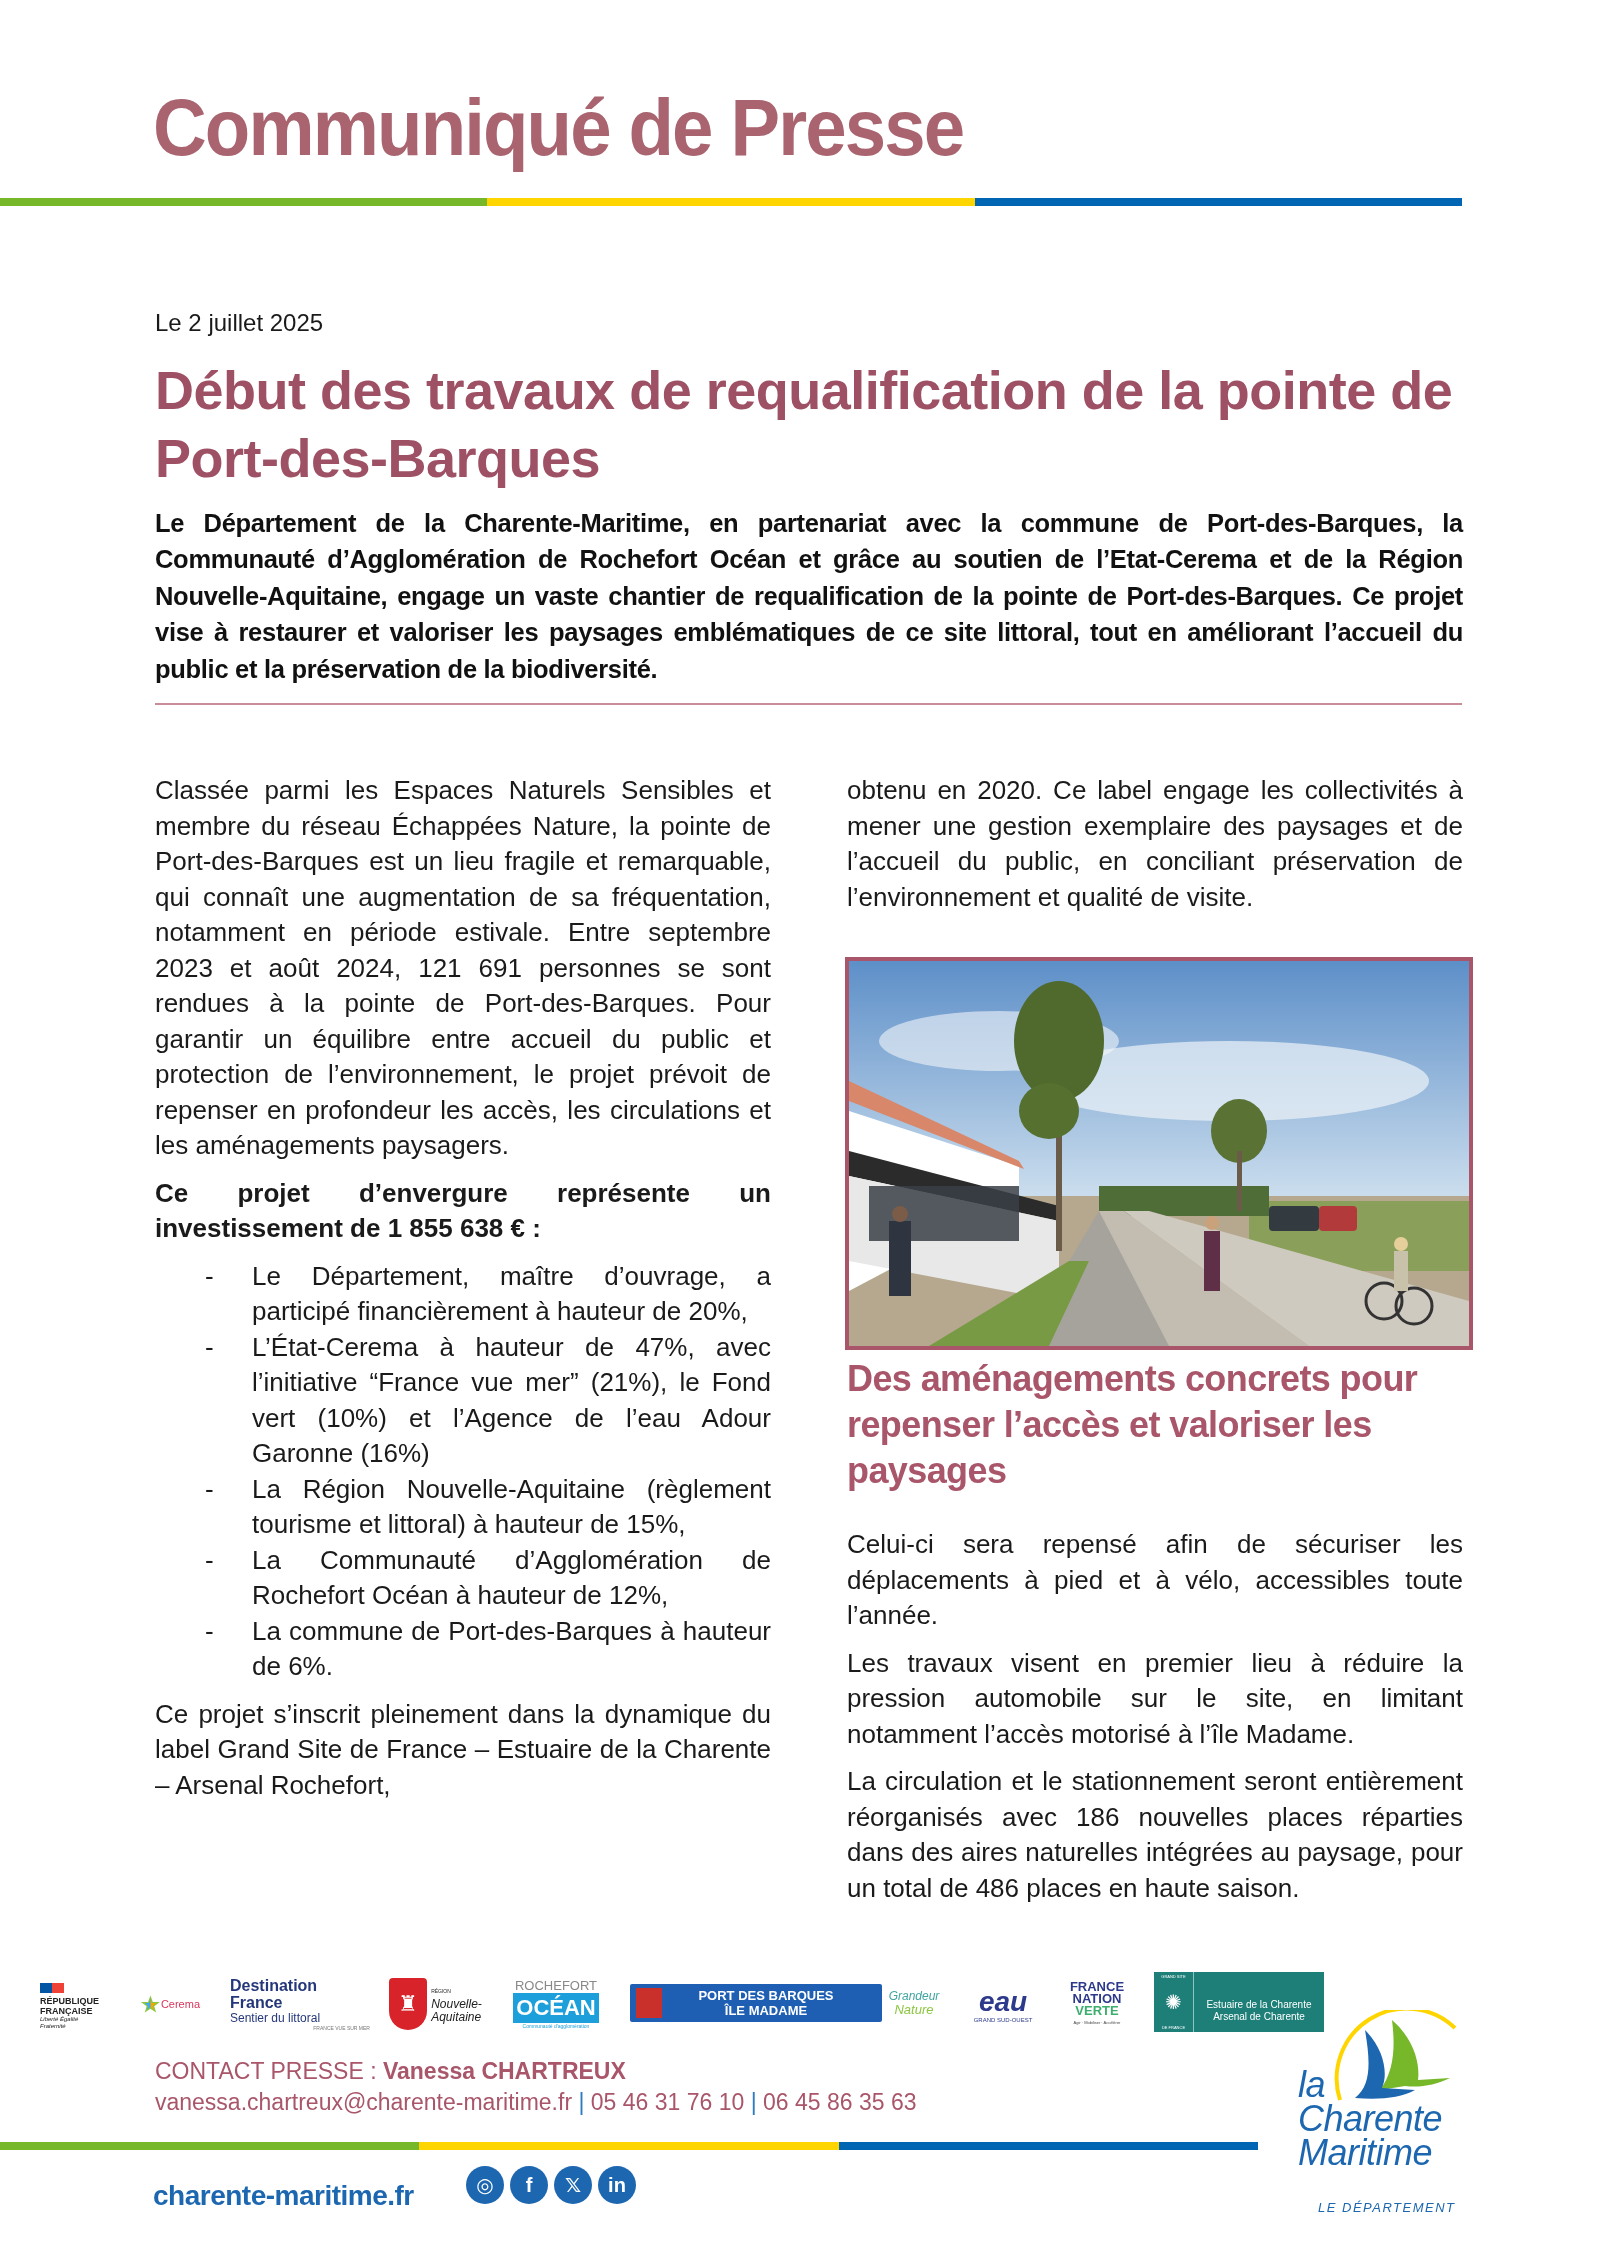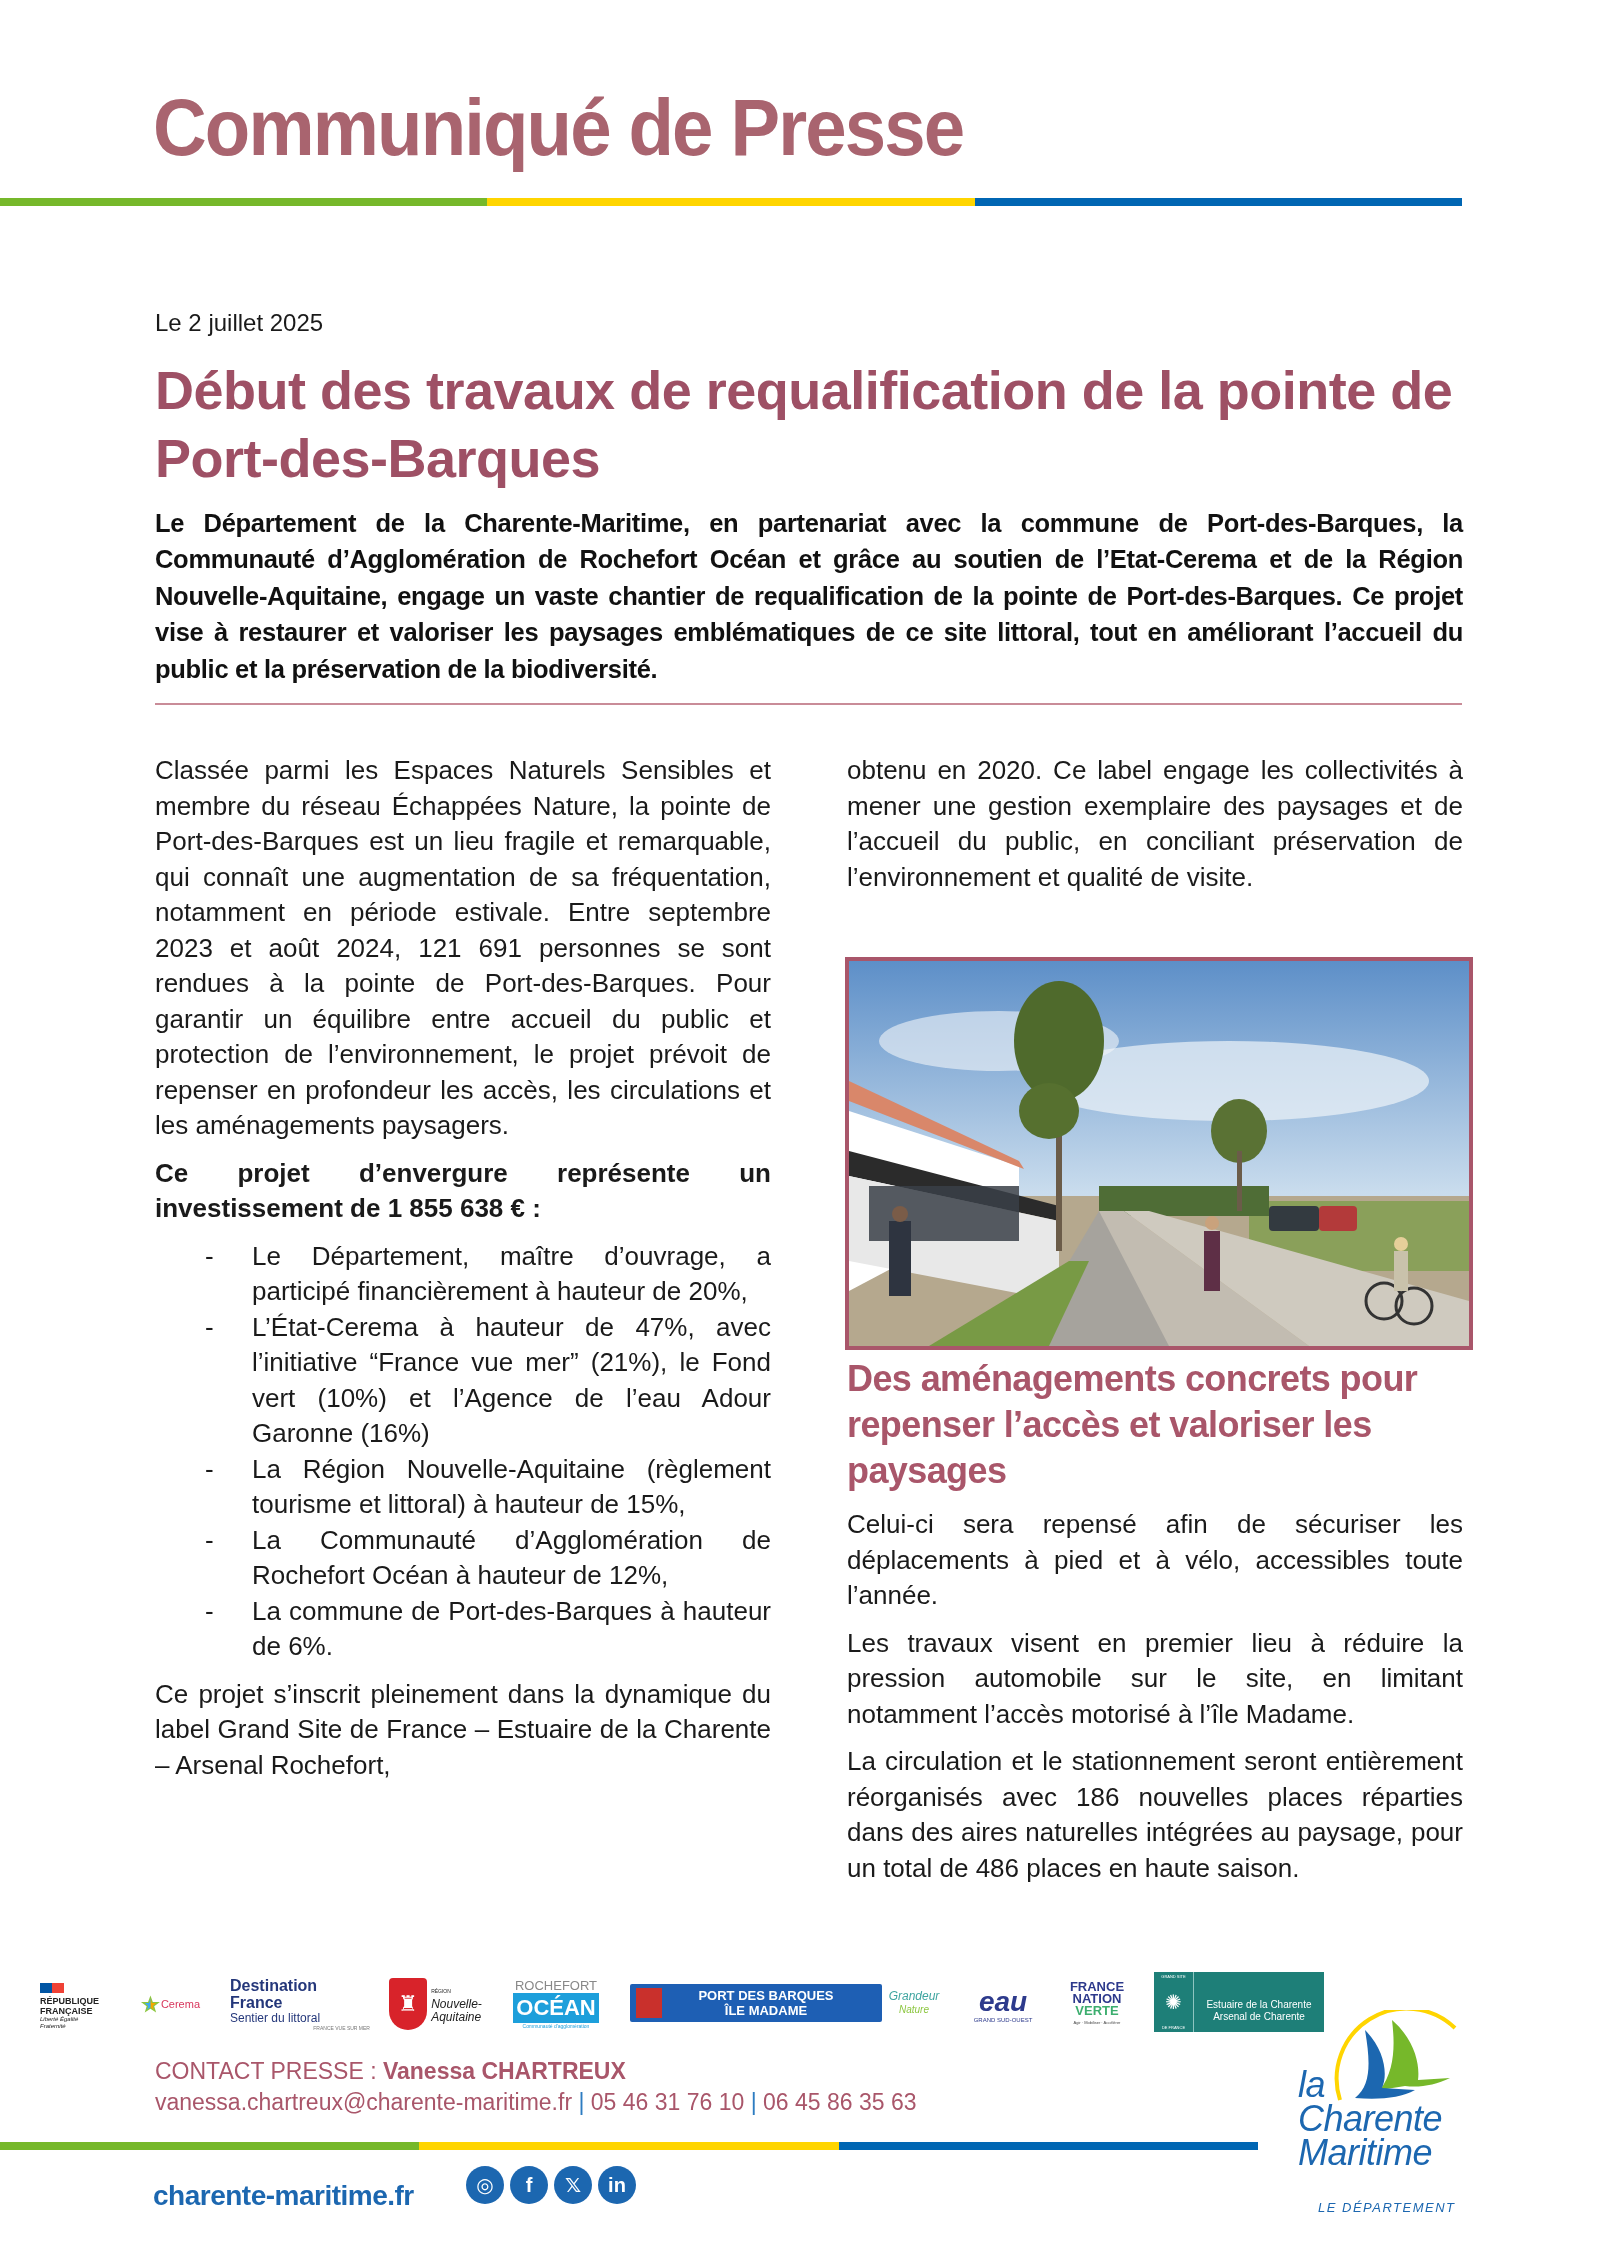--- a/index.html
+++ b/index.html
@@ -11,21 +11,21 @@
   .tribar { height:8px; display:flex; }
   .tribar span { display:block; height:100%; }
   .top-bar { left:0; top:198px; width:1462px; }
   .bot-bar { left:0; top:2142px; width:1258px; }
   .date { left:155px; top:309px; font-size:24px; color:#1a1a1a; }
   .h1 { left:155px; top:356px; width:1320px; font-size:54px; font-weight:bold; color:#9e5065;
         line-height:68px; letter-spacing:-0.5px; }
   .lead { left:155px; top:505px; width:1308px; font-size:25.5px; font-weight:bold; line-height:36.4px;
           text-align:justify; color:#111; letter-spacing:-0.3px; }
   .rule { left:155px; top:703px; width:1307px; height:2px; background:#c98c98; }
-  .col { width:616px; font-size:26px; line-height:35.5px; text-align:justify; color:#1a1a1a; }
+  .col { width:616px; font-size:26px; line-height:35.5px; text-align:justify; color:#1a1a1a;margin-top:20px; }
   .col p { margin:0 0 12px 0; }
   .col-left { left:155px; top:753px; }
   .col-right { left:847px; top:753px; }
   .bold-p { font-weight:bold; margin-top:2px !important; }
   .funders { list-style:none; margin:8px 0 12px 0; padding:0; }
   .funders li { position:relative; padding-left:97px; }
   .funders li .dash { position:absolute; left:50px; top:0; }
   .photo { left:845px; top:957px; width:628px; height:393px; border:4px solid #a9566a; box-sizing:border-box; overflow:hidden; }
   .h2 { left:847px; top:1356px; width:620px; font-size:36px; font-weight:bold; color:#a9566a;
         line-height:46px; letter-spacing:-0.6px; }
@@ -163,21 +163,21 @@
   </div>
   <div class="logo-box" style="left:590px;top:12px;width:252px;height:38px;background:#1e5fb4;border-radius:2px;">
     <div style="width:26px;height:30px;background:#c9302c;position:absolute;left:6px;top:4px;"></div>
     <div style="display:flex;flex-direction:column;align-items:center;color:#fff;font-weight:bold;font-size:13px;line-height:15px;margin-left:20px;">
       <span>PORT DES BARQUES</span>
       <span>ÎLE MADAME</span>
     </div>
   </div>
   <div class="logo-box" style="left:846px;top:12px;width:56px;height:38px;flex-direction:column;font-style:italic;color:#3fa5a0;font-size:12px;line-height:13px;">
     <span>Grandeur</span>
-    <span style="color:#8cc63f;font-size:10px;">Nature</span>
+    <span style="color:#8cc63f;font-size:13px;">Nature</span>
   </div>
   <div class="logo-box" style="left:926px;top:4px;width:74px;height:58px;flex-direction:column;color:#2d3a8c;">
     <span style="font-size:28px;font-weight:bold;font-style:italic;line-height:30px;">eau</span>
     <span style="font-size:6px;">GRAND SUD-OUEST</span>
   </div>
   <div class="logo-box" style="left:1022px;top:2px;width:70px;height:62px;flex-direction:column;font-weight:bold;font-size:13px;line-height:12px;color:#2d3a8c;">
     <span>FRANCE</span>
     <span>NATION</span>
     <span style="color:#3cae6e;">VERTE</span>
     <span style="font-size:4px;font-weight:normal;color:#444;">Agir · Mobiliser · Accélérer</span>

